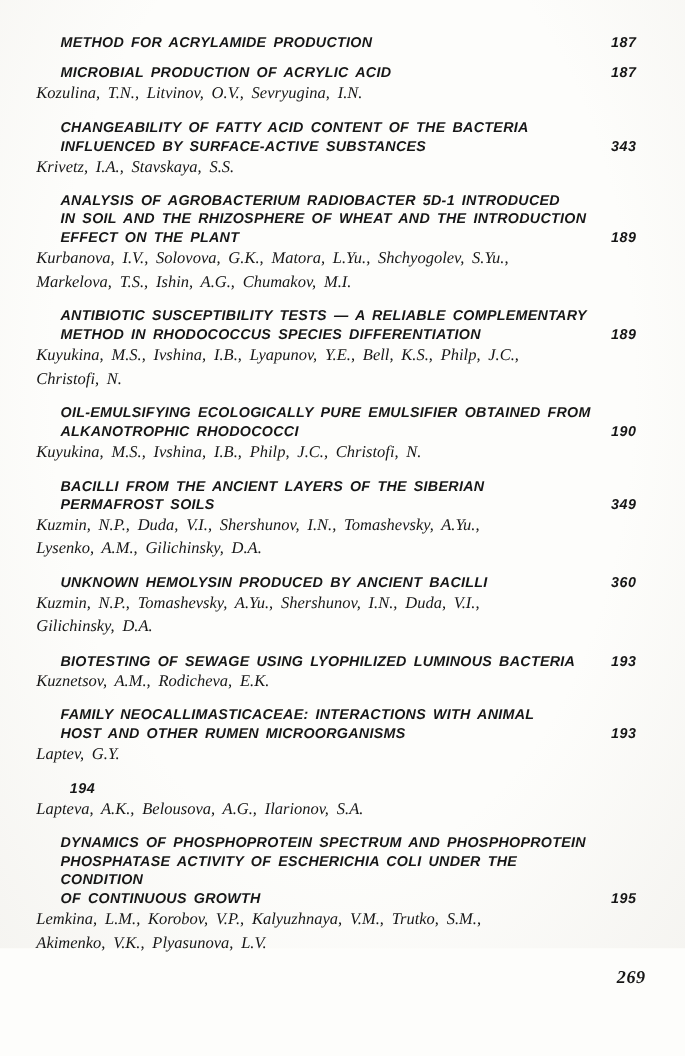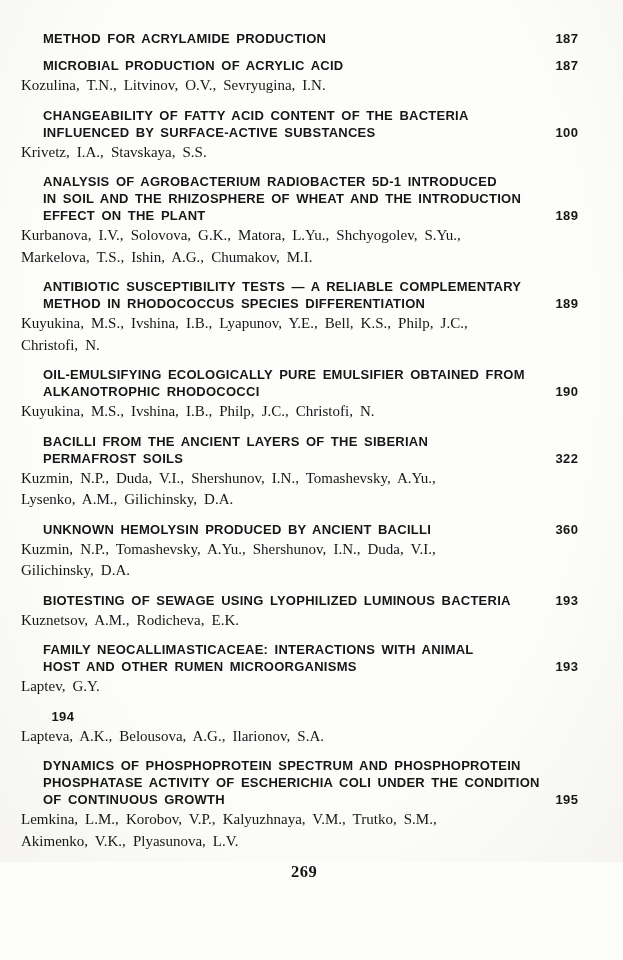--- a/index.html
+++ b/index.html
@@ -10,26 +10,27 @@
     width: 623px;
     height: 960px;
     background: #fdfdfb;
     color: #161616;
     overflow: hidden;
   }
   .page {
     box-sizing: border-box;
     width: 623px;
     height: 862px;
-    padding: 30px 36px 24px 21px;
+    padding: 30px 36px 24px 33px;
     display: flex;
     flex-direction: column;
     background:
       radial-gradient(ellipse at 50% 40%, rgba(255,255,255,0) 60%, rgba(210,205,195,0.18) 100%),
       #fdfdfb;
+    font-style: italic;
   }
   .toc {
     flex: 0 0 auto;
   }
   .entry {
     margin-bottom: 10px;
   }
   .title-row {
     display: flex;
     align-items: flex-end;
@@ -57,21 +58,21 @@
   .authors {
     margin-top: 1px;
     font-family: "Liberation Serif", "DejaVu Serif", serif;
     font-size: 15px;
     line-height: 21.5px;
     word-spacing: 0.22em;
     white-space: pre-line;
   }
   .footer {
     margin-top: auto;
-    text-align: center;
+    text-align: right;
   }
   .folio {
     font-family: "Liberation Serif", "DejaVu Serif", serif;
     font-size: 16.5px;
     font-weight: 600;
     letter-spacing: 0.5px;
   }
 </style>
 </head>
 <body>
@@ -91,21 +92,21 @@
         <div class="title">MICROBIAL PRODUCTION OF ACRYLIC ACID</div>
         <div class="pagenum">187</div>
       </div>
       <div class="authors">Kozulina, T.N., Litvinov, O.V., Sevryugina, I.N.</div>
     </section>
 
     <section class="entry">
       <div class="title-row">
         <div class="title">CHANGEABILITY OF FATTY ACID CONTENT OF THE BACTERIA
 INFLUENCED BY SURFACE-ACTIVE SUBSTANCES</div>
-        <div class="pagenum">100</div>
+        <div class="pagenum">343</div>
       </div>
       <div class="authors">Krivetz, I.A., Stavskaya, S.S.</div>
     </section>
 
     <section class="entry">
       <div class="title-row">
         <div class="title">ANALYSIS OF AGROBACTERIUM RADIOBACTER 5D-1 INTRODUCED
 IN SOIL AND THE RHIZOSPHERE OF WHEAT AND THE INTRODUCTION
 EFFECT ON THE PLANT</div>
         <div class="pagenum">189</div>
@@ -130,21 +131,21 @@
 ALKANOTROPHIC RHODOCOCCI</div>
         <div class="pagenum">190</div>
       </div>
       <div class="authors">Kuyukina, M.S., Ivshina, I.B., Philp, J.C., Christofi, N.</div>
     </section>
 
     <section class="entry">
       <div class="title-row">
         <div class="title">BACILLI FROM THE ANCIENT LAYERS OF THE SIBERIAN
 PERMAFROST SOILS</div>
-        <div class="pagenum">322</div>
+        <div class="pagenum">349</div>
       </div>
       <div class="authors">Kuzmin, N.P., Duda, V.I., Shershunov, I.N., Tomashevsky, A.Yu.,
 Lysenko, A.M., Gilichinsky, D.A.</div>
     </section>
 
     <section class="entry">
       <div class="title-row">
         <div class="title">UNKNOWN HEMOLYSIN PRODUCED BY ANCIENT BACILLI</div>
         <div class="pagenum">360</div>
       </div>

